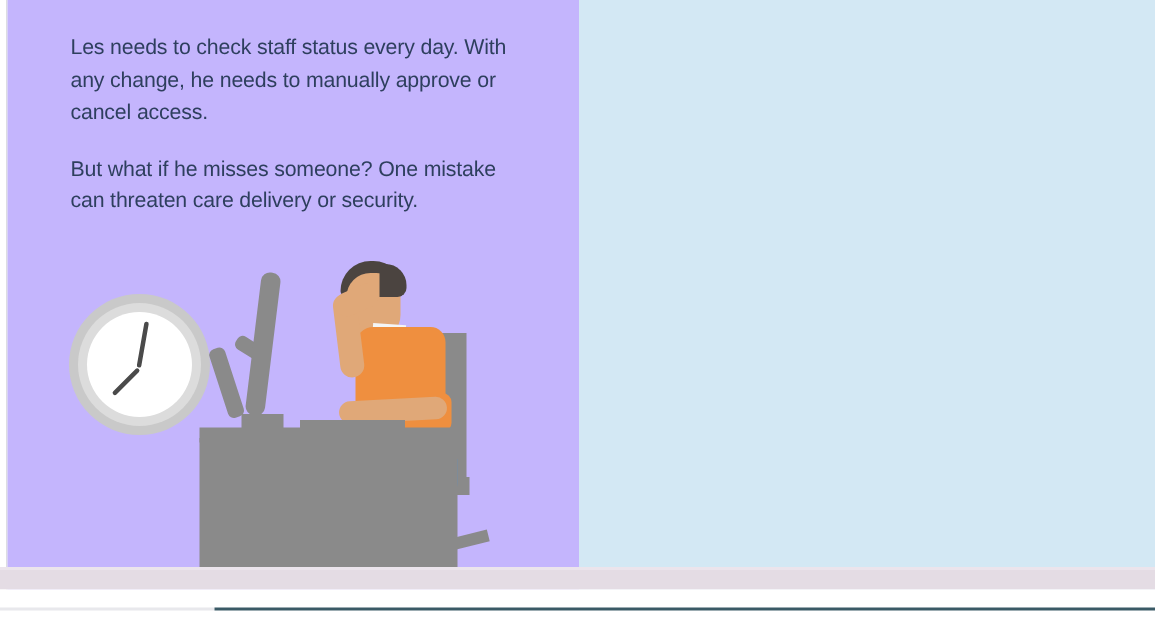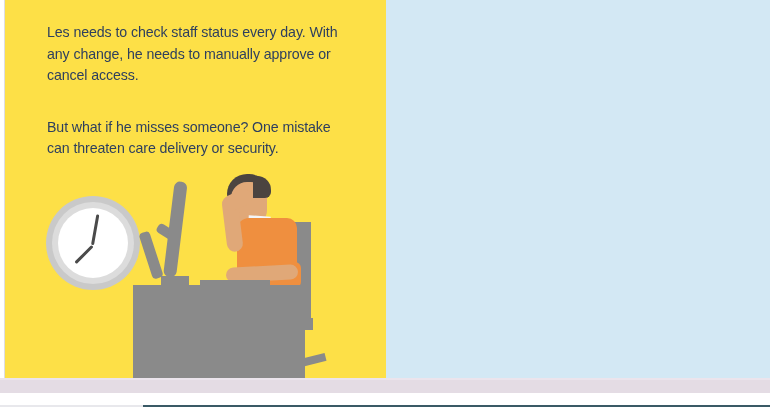--- a/index.html
+++ b/index.html
@@ -10,21 +10,21 @@
     overflow: hidden;
   }
   #stage {
     position: relative;
     width: 770px; height: 413px;
     background: #ffffff;
   }
 
   
   .panel { position: absolute; top: 0; overflow: hidden; }
-  #panel-left  { left: 5px;   width: 381px; height: 393px; background: #fde047; }
+  #panel-left  { left: 5px;   width: 381px; height: 393px; background: #c4b5fd; }
   #panel-right { left: 386px; width: 384px; height: 393px; background: #d3e8f4; }
 
   
   #left-rule {
     position: absolute; left: 4px; top: 0; width: 1px; height: 393px;
     background: #dddde2;
   }
 
   
   #floor {
@@ -50,21 +50,21 @@
 
   
   .copy {
     position: absolute;
     color: #2e3f5e;
     font-size: 14.2px;
     line-height: 21.5px;
     letter-spacing: -0.1px;
   }
   #copy-left  { left: 42px;  top: 22px; width: 305px; }
-  .copy p + p { margin-top: 30px; }
+  .copy p + p { margin-top: 16px; }
 
   
   .art { position: absolute; }
   .sh  { position: absolute; }
 
   
   
   #clock-ring {
     left: 41px; top: 196px; width: 94px; height: 94px;
     border-radius: 50%; background: #c9c9c9;

